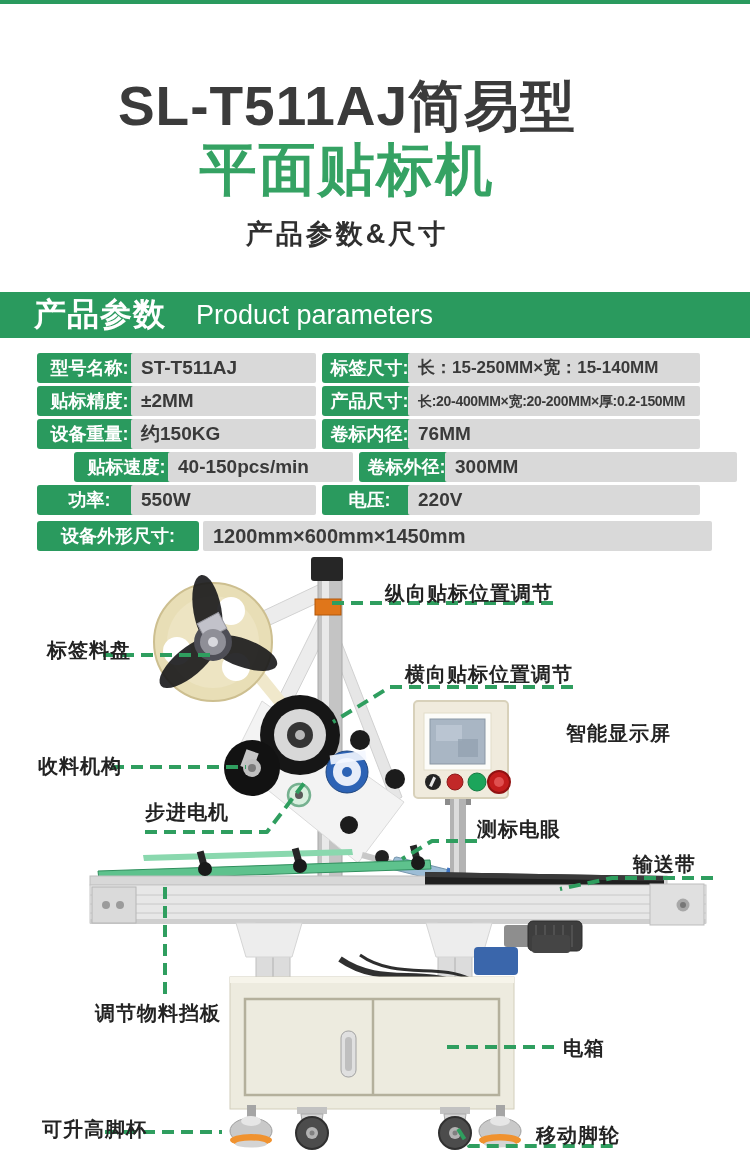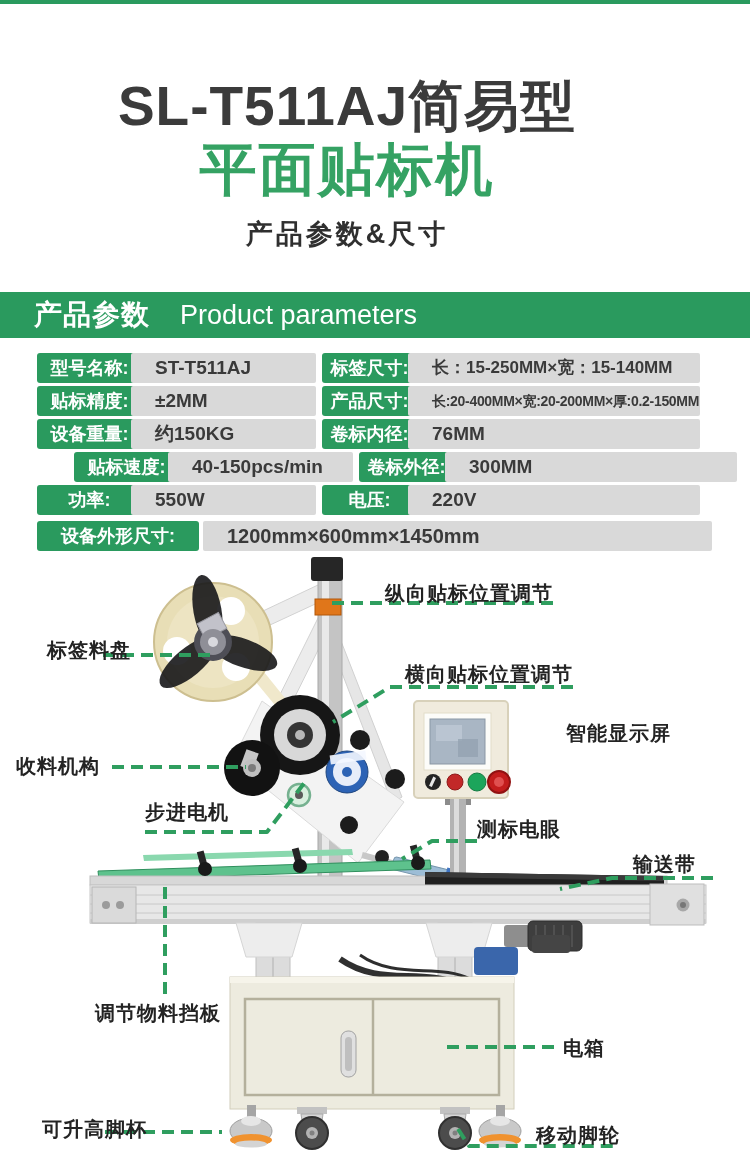--- a/index.html
+++ b/index.html
@@ -9,26 +9,26 @@
   }
   .top-strip{position:absolute;top:0;left:0;width:750px;height:4px;background:#2a9a5e;}
   .title-block{position:absolute;top:76px;left:0;width:694px;text-align:center;}
   .title-line1{font-size:55px;font-weight:800;color:#3b3b3b;letter-spacing:1px;line-height:1.12;}
   .title-line2{font-size:57px;font-weight:800;color:#35a263;letter-spacing:2px;line-height:1.1;}
   .title-sub{margin-top:16px;font-size:27px;font-weight:600;color:#2f2f2f;letter-spacing:3px;}
   .section-bar{
     position:absolute;top:292px;left:0;width:750px;height:46px;background:#2a9a5e;
     display:flex;align-items:center;padding-left:34px;box-sizing:border-box;color:#fff;
   }
-  .section-zh{font-size:28px;font-weight:800;letter-spacing:1px;}
+  .section-zh{font-size:32px;font-weight:800;letter-spacing:1px;}
   .section-en{font-size:27px;font-weight:400;margin-left:30px;letter-spacing:0;}
   .spec-table{position:absolute;top:353px;left:0;width:750px;height:200px;}
   .spec-cell{position:absolute;height:30px;line-height:30px;box-sizing:border-box;white-space:nowrap;overflow:hidden;}
   .lbl{background:#2a9a5e;color:#ffffff;font-weight:700;font-size:18px;text-align:center;border-radius:3px;}
-  .val{background:#d9d9d9;color:#3a3a3a;font-weight:600;font-size:19px;padding-left:24px;border-radius:2px;}
+  .val{background:#d9d9d9;color:#3a3a3a;font-weight:600;font-size:19px;padding-left:10px;border-radius:2px;}
   .val.mid{font-size:17px;}
   .val.small{font-size:14px;letter-spacing:-0.3px;}
   .r0{top:0;} .r1{top:33px;} .r2{top:66px;} .r3{top:99px;margin-left:37px;} .r4{top:132px;} .r5{top:168px;}
   .c-ll{left:37px;width:105px;} .c-lv{left:131px;width:185px;}
   .c-rl{left:322px;width:95px;} .c-rv{left:408px;width:292px;}
   .c-fl{left:37px;width:162px;} .c-fv{left:203px;width:509px;font-size:20px;}
   .machine-svg{position:absolute;top:555px;left:0;}
   .callout{
     position:absolute;font-size:20px;font-weight:600;color:#232323;
     letter-spacing:1px;white-space:nowrap;text-align:right;
@@ -271,20 +271,20 @@
     <path d="M447 492 H558"></path>
     <path d="M105 577 H222"></path>
     <path d="M458 574 L469 591 H616"></path>
   </g>
 </svg>
 
 <div class="callout" style="left:385px;top:580px;">纵向贴标位置调节</div>
 <div class="callout" style="left:47px;top:637px;">标签料盘</div>
 <div class="callout" style="left:405px;top:661px;">横向贴标位置调节</div>
 <div class="callout" style="left:566px;top:720px;">智能显示屏</div>
-<div class="callout" style="left:16px;top:753px;">收料机构</div>
+<div class="callout" style="left:38px;top:753px;">收料机构</div>
 <div class="callout" style="left:145px;top:799px;">步进电机</div>
 <div class="callout" style="left:477px;top:816px;">测标电眼</div>
 <div class="callout" style="left:633px;top:851px;">输送带</div>
 <div class="callout" style="left:95px;top:1000px;">调节物料挡板</div>
 <div class="callout" style="left:563px;top:1035px;">电箱</div>
 <div class="callout" style="left:42px;top:1116px;">可升高脚杯</div>
 <div class="callout" style="left:536px;top:1122px;">移动脚轮</div>
 
 </body></html>

